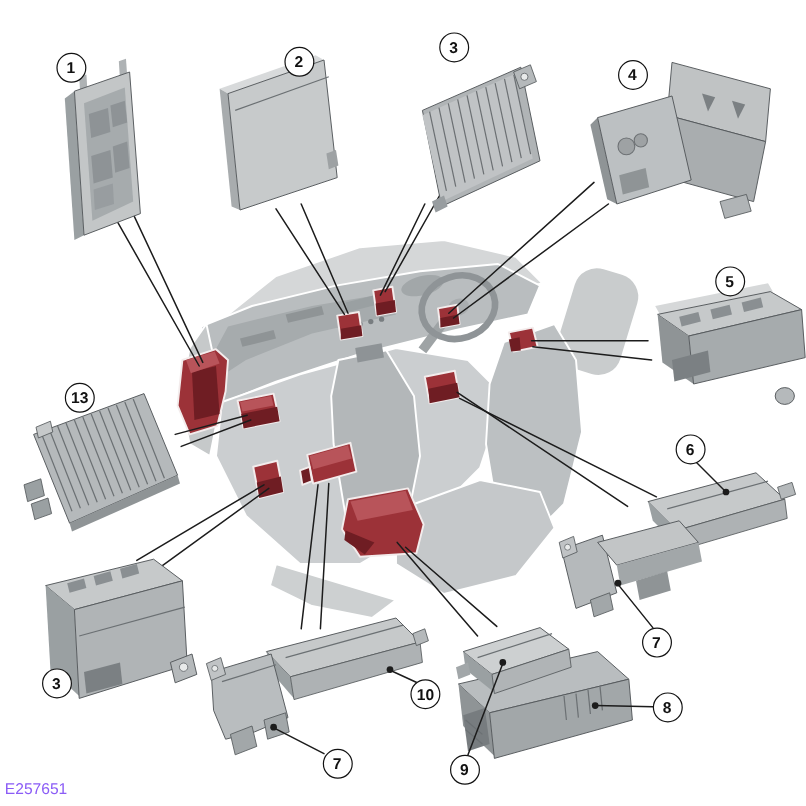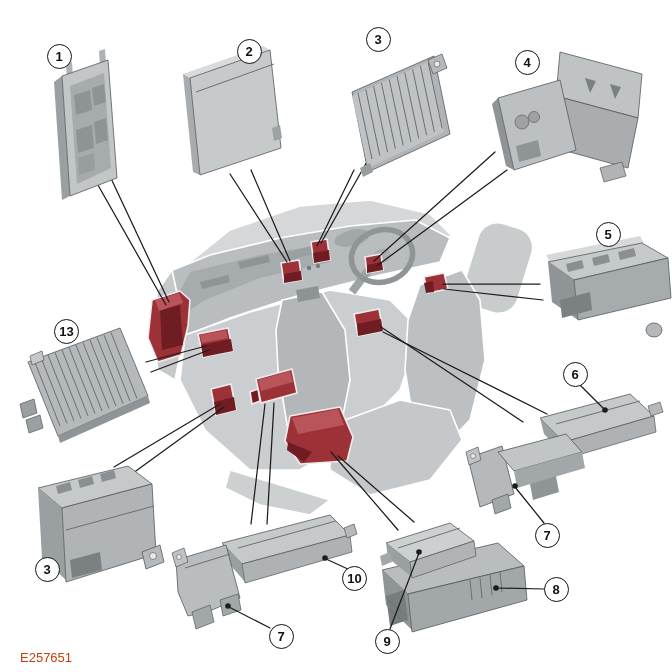--- a/index.html
+++ b/index.html
@@ -2,21 +2,21 @@
 <html><head>
 <meta charset="utf-8">
 <style>
   html,body{margin:0;padding:0;background:#fff;}
   .stage{position:relative;width:672px;height:672px;background:#ffffff;overflow:hidden;
          font-family:"Liberation Sans",sans-serif;}
   .stage svg{position:absolute;left:0;top:0;}
   .callout{position:absolute;width:25px;height:25px;border:1.7px solid #121212;border-radius:50%;
            background:#ffffff;display:flex;align-items:center;justify-content:center;
            font-size:13px;font-weight:bold;color:#111;box-sizing:border-box;z-index:5;}
-  .fig-label{position:absolute;left:20px;top:650px;font-size:13px;color:#c2410c;z-index:5;}
+  .fig-label{position:absolute;left:4px;top:650px;font-size:13px;color:#8b5cf6;z-index:5;}
   .leader{stroke:#1c1c1c;stroke-width:1.25;fill:none;stroke-linecap:round;}
   .cpart{stroke:#ffffff;stroke-width:1.6;stroke-linejoin:round;}
   .mline{stroke:#6b7073;stroke-width:1;fill:none;}
   .red{stroke:#f3ecec;stroke-width:1.6;stroke-linejoin:round;}
 </style>
 </head>
 <body>
 
 <div class="stage">
 

